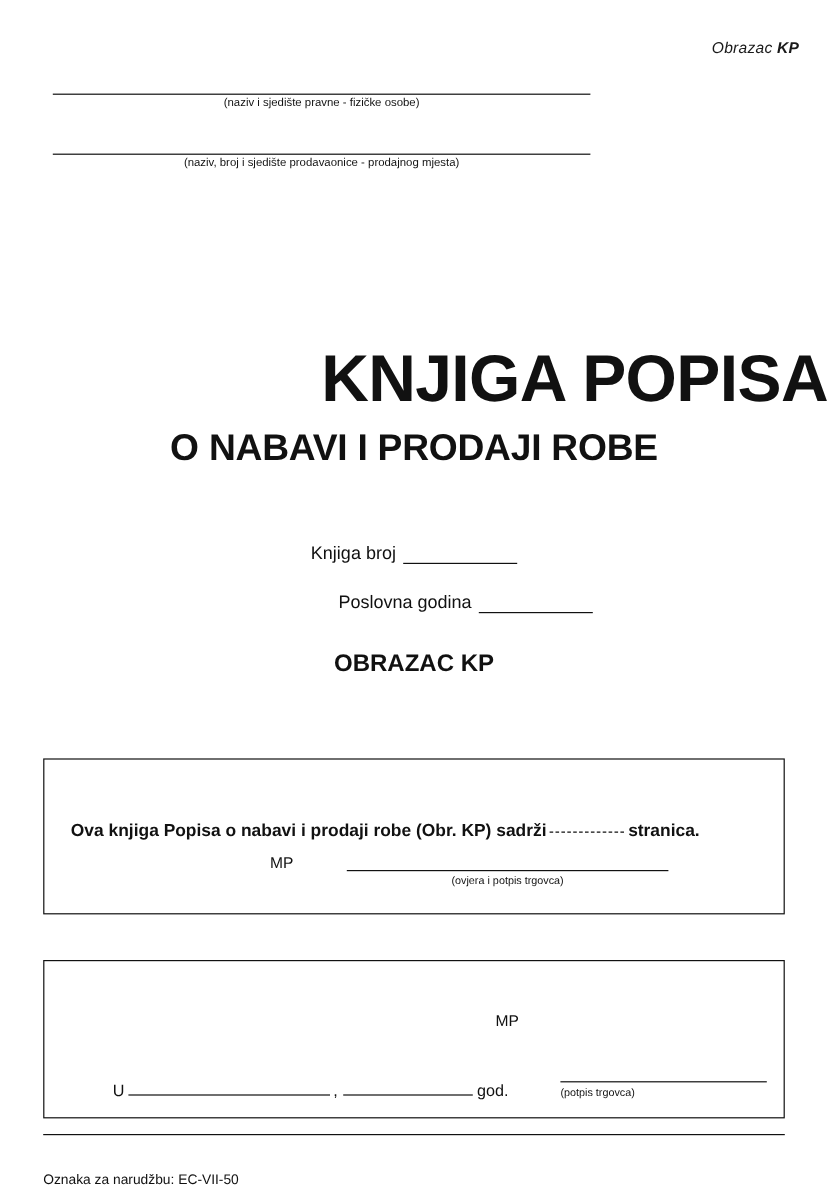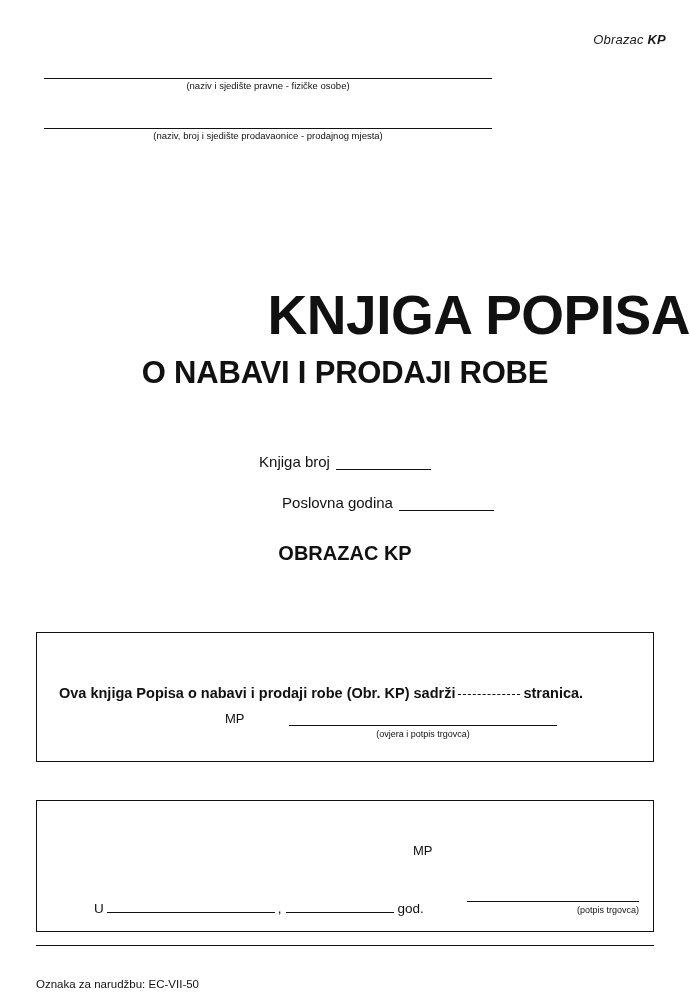--- a/index.html
+++ b/index.html
@@ -212,21 +212,21 @@
     top: 100px;
     left: 430px;
     width: 172px;
     border-bottom: 1px solid #111;
   }
   .sig-cap-2 {
     position: absolute;
     top: 104px;
     left: 430px;
     width: 172px;
-    text-align: right;
+    text-align: left;
     font-size: 9px;
     color: #111;
   }
 
   
   .footer-rule {
     position: absolute;
     left: 36px;
     top: 945px;
     width: 618px;

